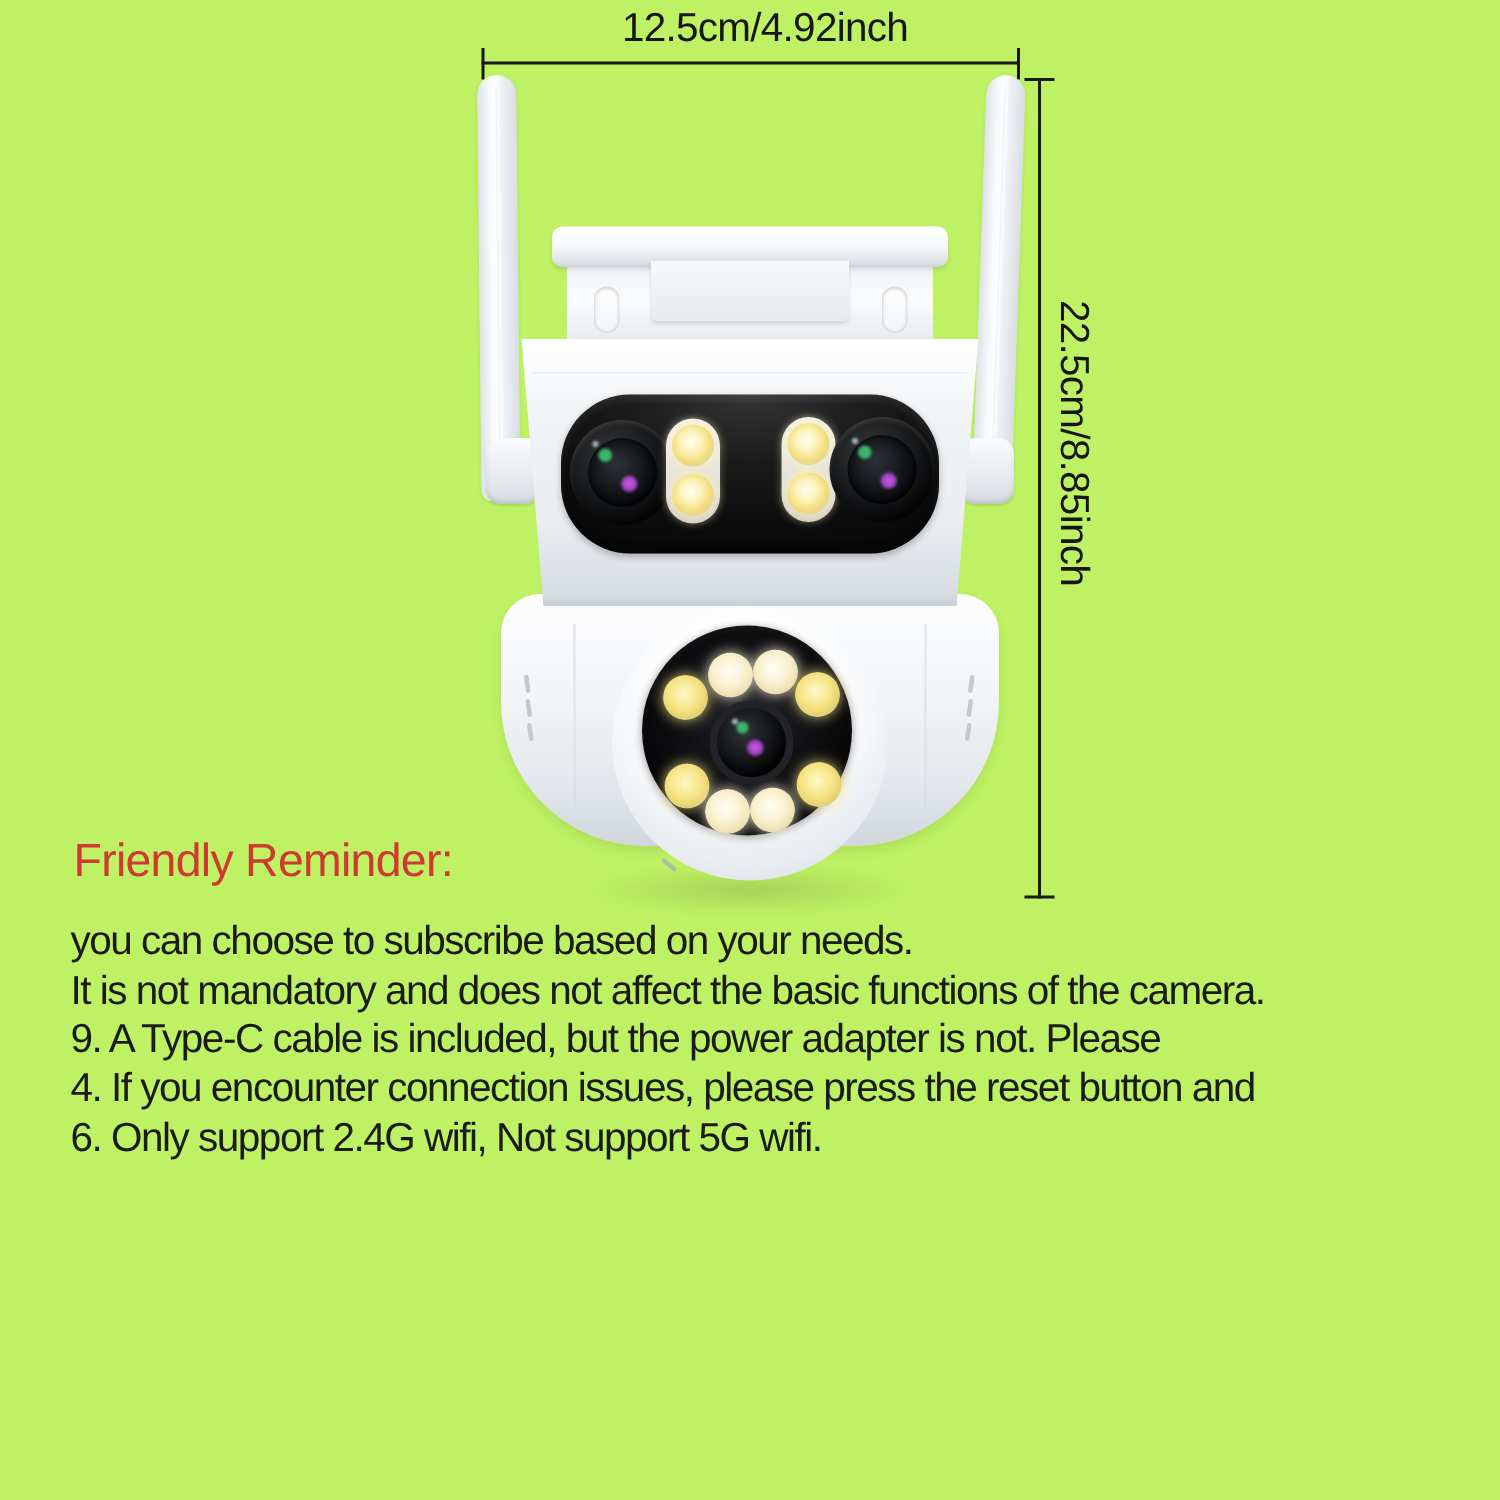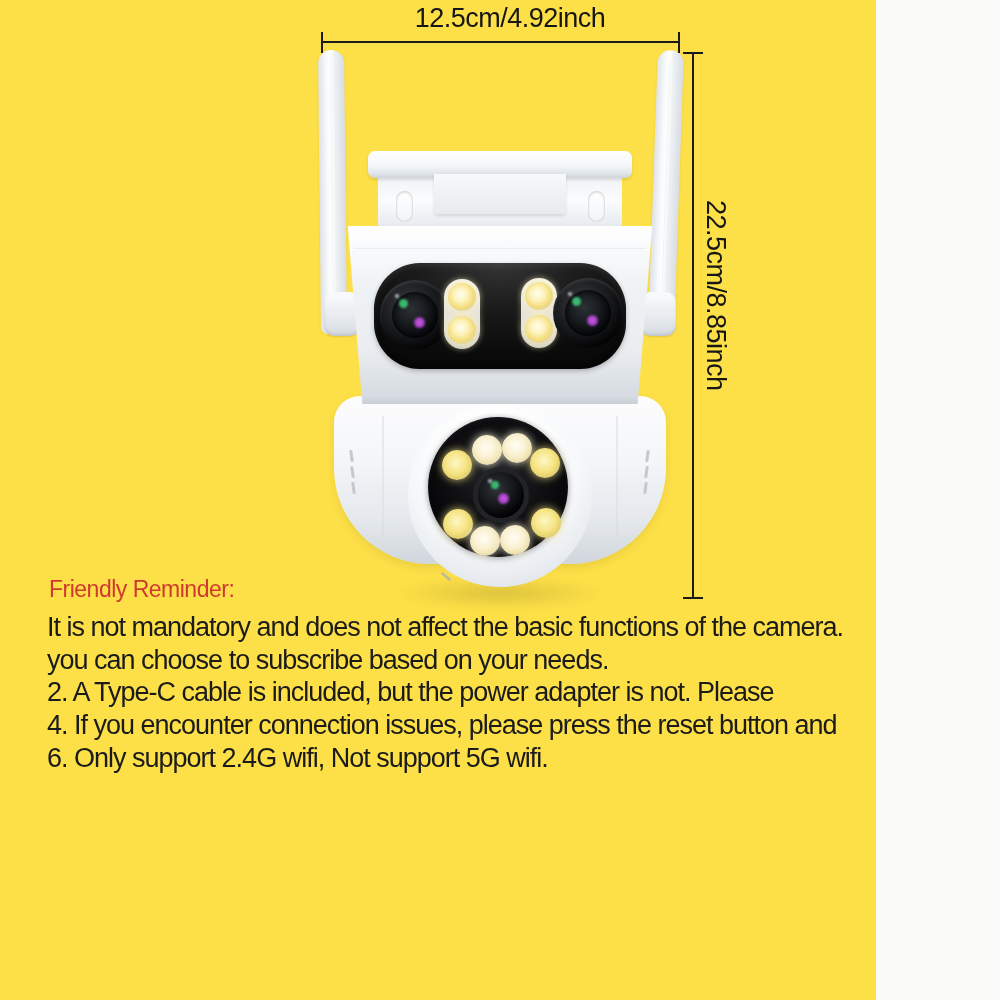--- a/index.html
+++ b/index.html
@@ -1,16 +1,16 @@
 <!DOCTYPE html>
 <html><head>
 <meta charset="utf-8">
 <style>
   html,body{margin:0;padding:0;background:#fbfbfa;}
-  .scene{position:relative;width:876px;height:1000px;background:#fde047;overflow:hidden;
+  .scene{position:relative;width:1000px;height:1000px;background:#bef264;overflow:hidden;
          font-family:"Liberation Sans","DejaVu Sans",sans-serif;color:#1b1b1b;}
   .abs{position:absolute;}
 
   
   .width-label{left:330px;top:3px;width:360px;text-align:center;font-size:27px;letter-spacing:-0.5px;color:#161616;}
   .dim-h{left:321px;top:41px;width:359px;height:2px;background:#1a1a1a;}
   .dim-h::before,.dim-h::after{content:"";position:absolute;top:-9px;width:2px;height:21px;background:#1a1a1a;}
   .dim-h::before{left:0;} .dim-h::after{right:0;}
   .dim-v{left:692px;top:52px;width:2px;height:547px;background:#1a1a1a;}
   .dim-v::before,.dim-v::after{content:"";position:absolute;left:-9px;width:20px;height:2px;background:#1a1a1a;}
@@ -92,21 +92,21 @@
                box-shadow:0 0 9px rgba(250,235,140,0.8);}
   .dome-lens{position:absolute;left:45px;top:50px;width:56px;height:56px;border-radius:50%;box-sizing:border-box;
              border:5px solid #222326;
              background:radial-gradient(circle at 40% 35%,#303438 0%,#17191c 40%,#000 75%);}
   .dome-lens .glint-g{left:13px;top:9px;width:8px;height:8px;}
   .dome-lens .glint-p{left:20px;top:21px;width:11px;height:11px;}
   .dome-lens .glint-w{left:10px;top:7px;}
 
   
   .reminder{left:0;top:0;width:1000px;height:1000px;z-index:9;pointer-events:none;}
-  .reminder-heading{position:absolute;left:49px;top:576px;font-size:23px;letter-spacing:-0.5px;color:#cf3a30;}
+  .reminder-heading{position:absolute;left:49px;top:556px;font-size:31px;letter-spacing:-0.5px;color:#cf3a30;}
   .t-lines{position:absolute;left:47px;top:611px;font-size:27px;line-height:32.7px;letter-spacing:-1px;color:#1b1b1b;}
   .t-line{white-space:nowrap;}
 </style>
 </head>
 <body>
 
 <div class="scene">
 
   <div class="abs width-label">12.5cm/4.92inch</div>
   <div class="abs dim-h"></div>
@@ -173,21 +173,21 @@
         <span class="glint glint-g"></span>
         <span class="glint glint-p"></span>
         <span class="glint glint-w"></span>
       </div>
     </div>
   </div>
 
   <div class="abs reminder">
     <div class="reminder-heading">Friendly Reminder:</div>
     <div class="t-lines">
+      <div class="t-line">you can choose to subscribe based on your needs.</div>
       <div class="t-line">It is not mandatory and does not affect the basic functions of the camera.</div>
-      <div class="t-line">you can choose to subscribe based on your needs.</div>
-      <div class="t-line">2. A Type-C cable is included, but the power adapter is not. Please</div>
+      <div class="t-line">9. A Type-C cable is included, but the power adapter is not. Please</div>
       <div class="t-line">4. If you encounter connection issues, please press the reset button and</div>
       <div class="t-line">6. Only support 2.4G wifi, Not support 5G wifi.</div>
     </div>
   </div>
 
 </div>
 
 </body></html>

